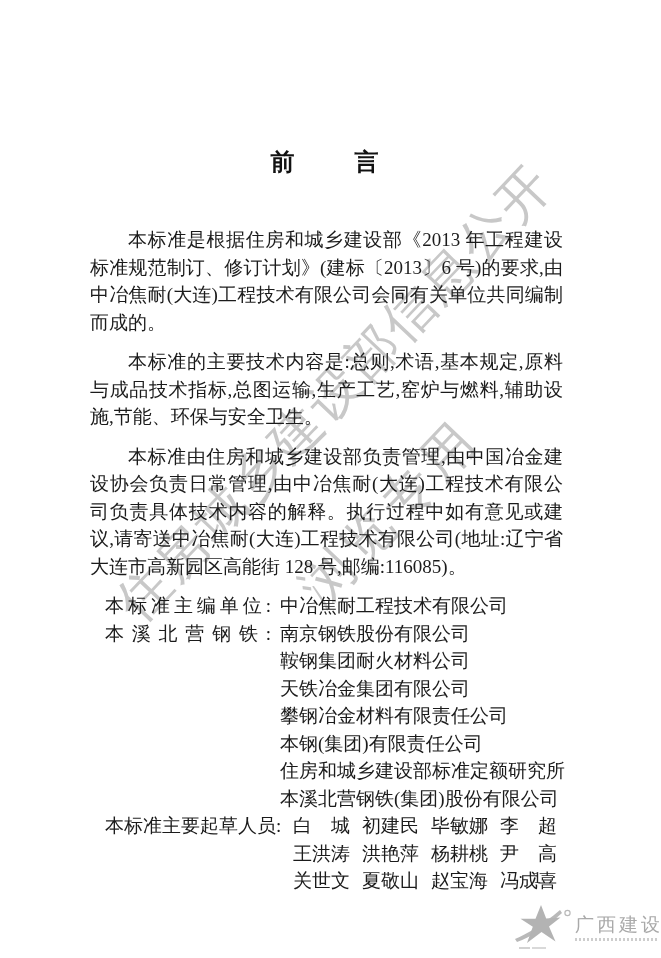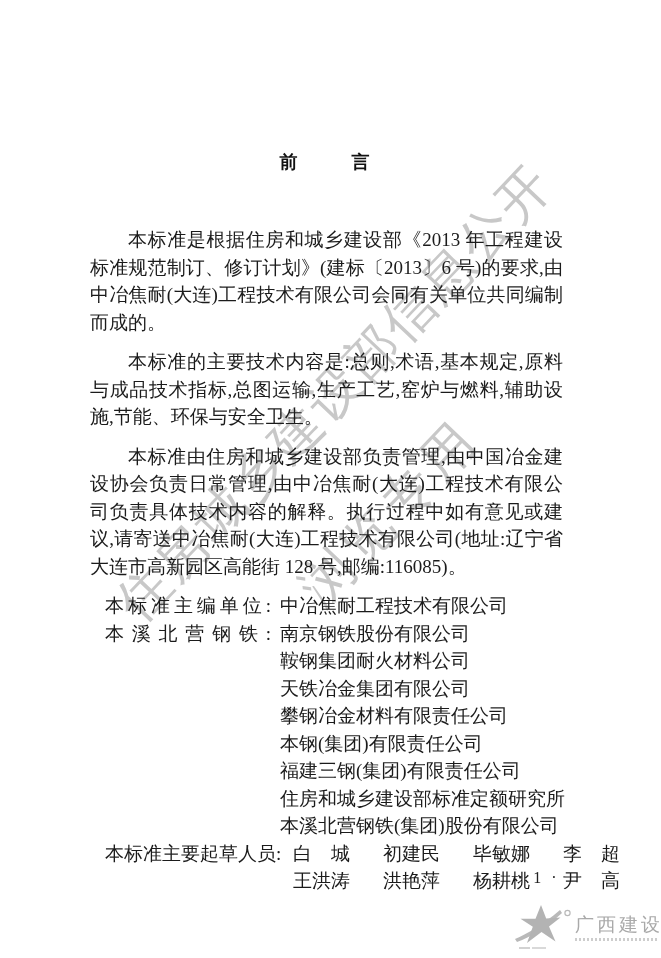--- a/index.html
+++ b/index.html
@@ -45,21 +45,21 @@
     position: absolute;
     z-index: 2;
     left: 78px;
     top: 148px;
     width: 497px;
     font-size: 19px;
     line-height: 27.5px;
   }
   .doc-title {
     margin: 0 0 50px 0;
-    font-size: 18px;
+    font-size: 24px;
     font-weight: bold;
     text-align: center;
     text-indent: 14px;
     letter-spacing: 18px;
     line-height: 28px;
     color: #111;
   }
   p.para {
     margin: 12px;
     text-indent: 38px;
@@ -73,21 +73,21 @@
     flex: 0 0 auto;
     width: 166px;
     margin-left: 23px;
     text-align: justify;
     text-align-last: justify;
     white-space: nowrap;
   }
   .credit-label.people { width: 179px; text-align-last: auto; }
   .credit-items { flex: 1 1 auto; margin-left: 9px; }
   .credit-items .org-line { white-space: nowrap; }
-  .names-row { display: flex; gap: 33px; white-space: nowrap; }
+  .names-row { display: flex; gap: 12px; white-space: nowrap; }
   .names-row .person-name { flex: 0 0 auto; }
 
   
   .page-num {
     position: absolute;
     z-index: 2;
     left: 518px;
     top: 869px;
     font-size: 16px;
     letter-spacing: 3px;
@@ -145,41 +145,46 @@
       </div>
 
       <div class="credit-row">
         <div class="credit-label">本溪北营钢铁:</div>
         <div class="credit-items">
           <div class="org-line">南京钢铁股份有限公司</div>
           <div class="org-line">鞍钢集团耐火材料公司</div>
           <div class="org-line">天铁冶金集团有限公司</div>
           <div class="org-line">攀钢冶金材料有限责任公司</div>
           <div class="org-line">本钢(集团)有限责任公司</div>
-          <div class="org-line">福建三钢(集团)有限责任公司</div>
           <div class="org-line">住房和城乡建设部标准定额研究所</div>
           <div class="org-line">本溪北营钢铁(集团)股份有限公司</div>
         </div>
       </div>
 
       <div class="credit-row">
         <div class="credit-label people">本标准主要起草人员:</div>
         <div class="credit-items">
           <div class="names-row">
             <span class="person-name">白　城</span>
             <span class="person-name">初建民</span>
             <span class="person-name">毕敏娜</span>
             <span class="person-name">李　超</span>
           </div>
           <div class="names-row">
             <span class="person-name">王洪涛</span>
             <span class="person-name">洪艳萍</span>
             <span class="person-name">杨耕桃</span>
             <span class="person-name">尹　高</span>
           </div>
+          <div class="names-row">
+            <span class="person-name">关世文</span>
+            <span class="person-name">夏敬山</span>
+            <span class="person-name">赵宝海</span>
+            <span class="person-name">冯成喜</span>
+          </div>
         </div>
       </div>
 
     </div>
   </div>
 
   <div class="page-num">· 1 ·</div>
 
   <div class="footer-logo">
     <svg class="logo-mark" viewBox="0 0 62 54" xmlns="http://www.w3.org/2000/svg">

